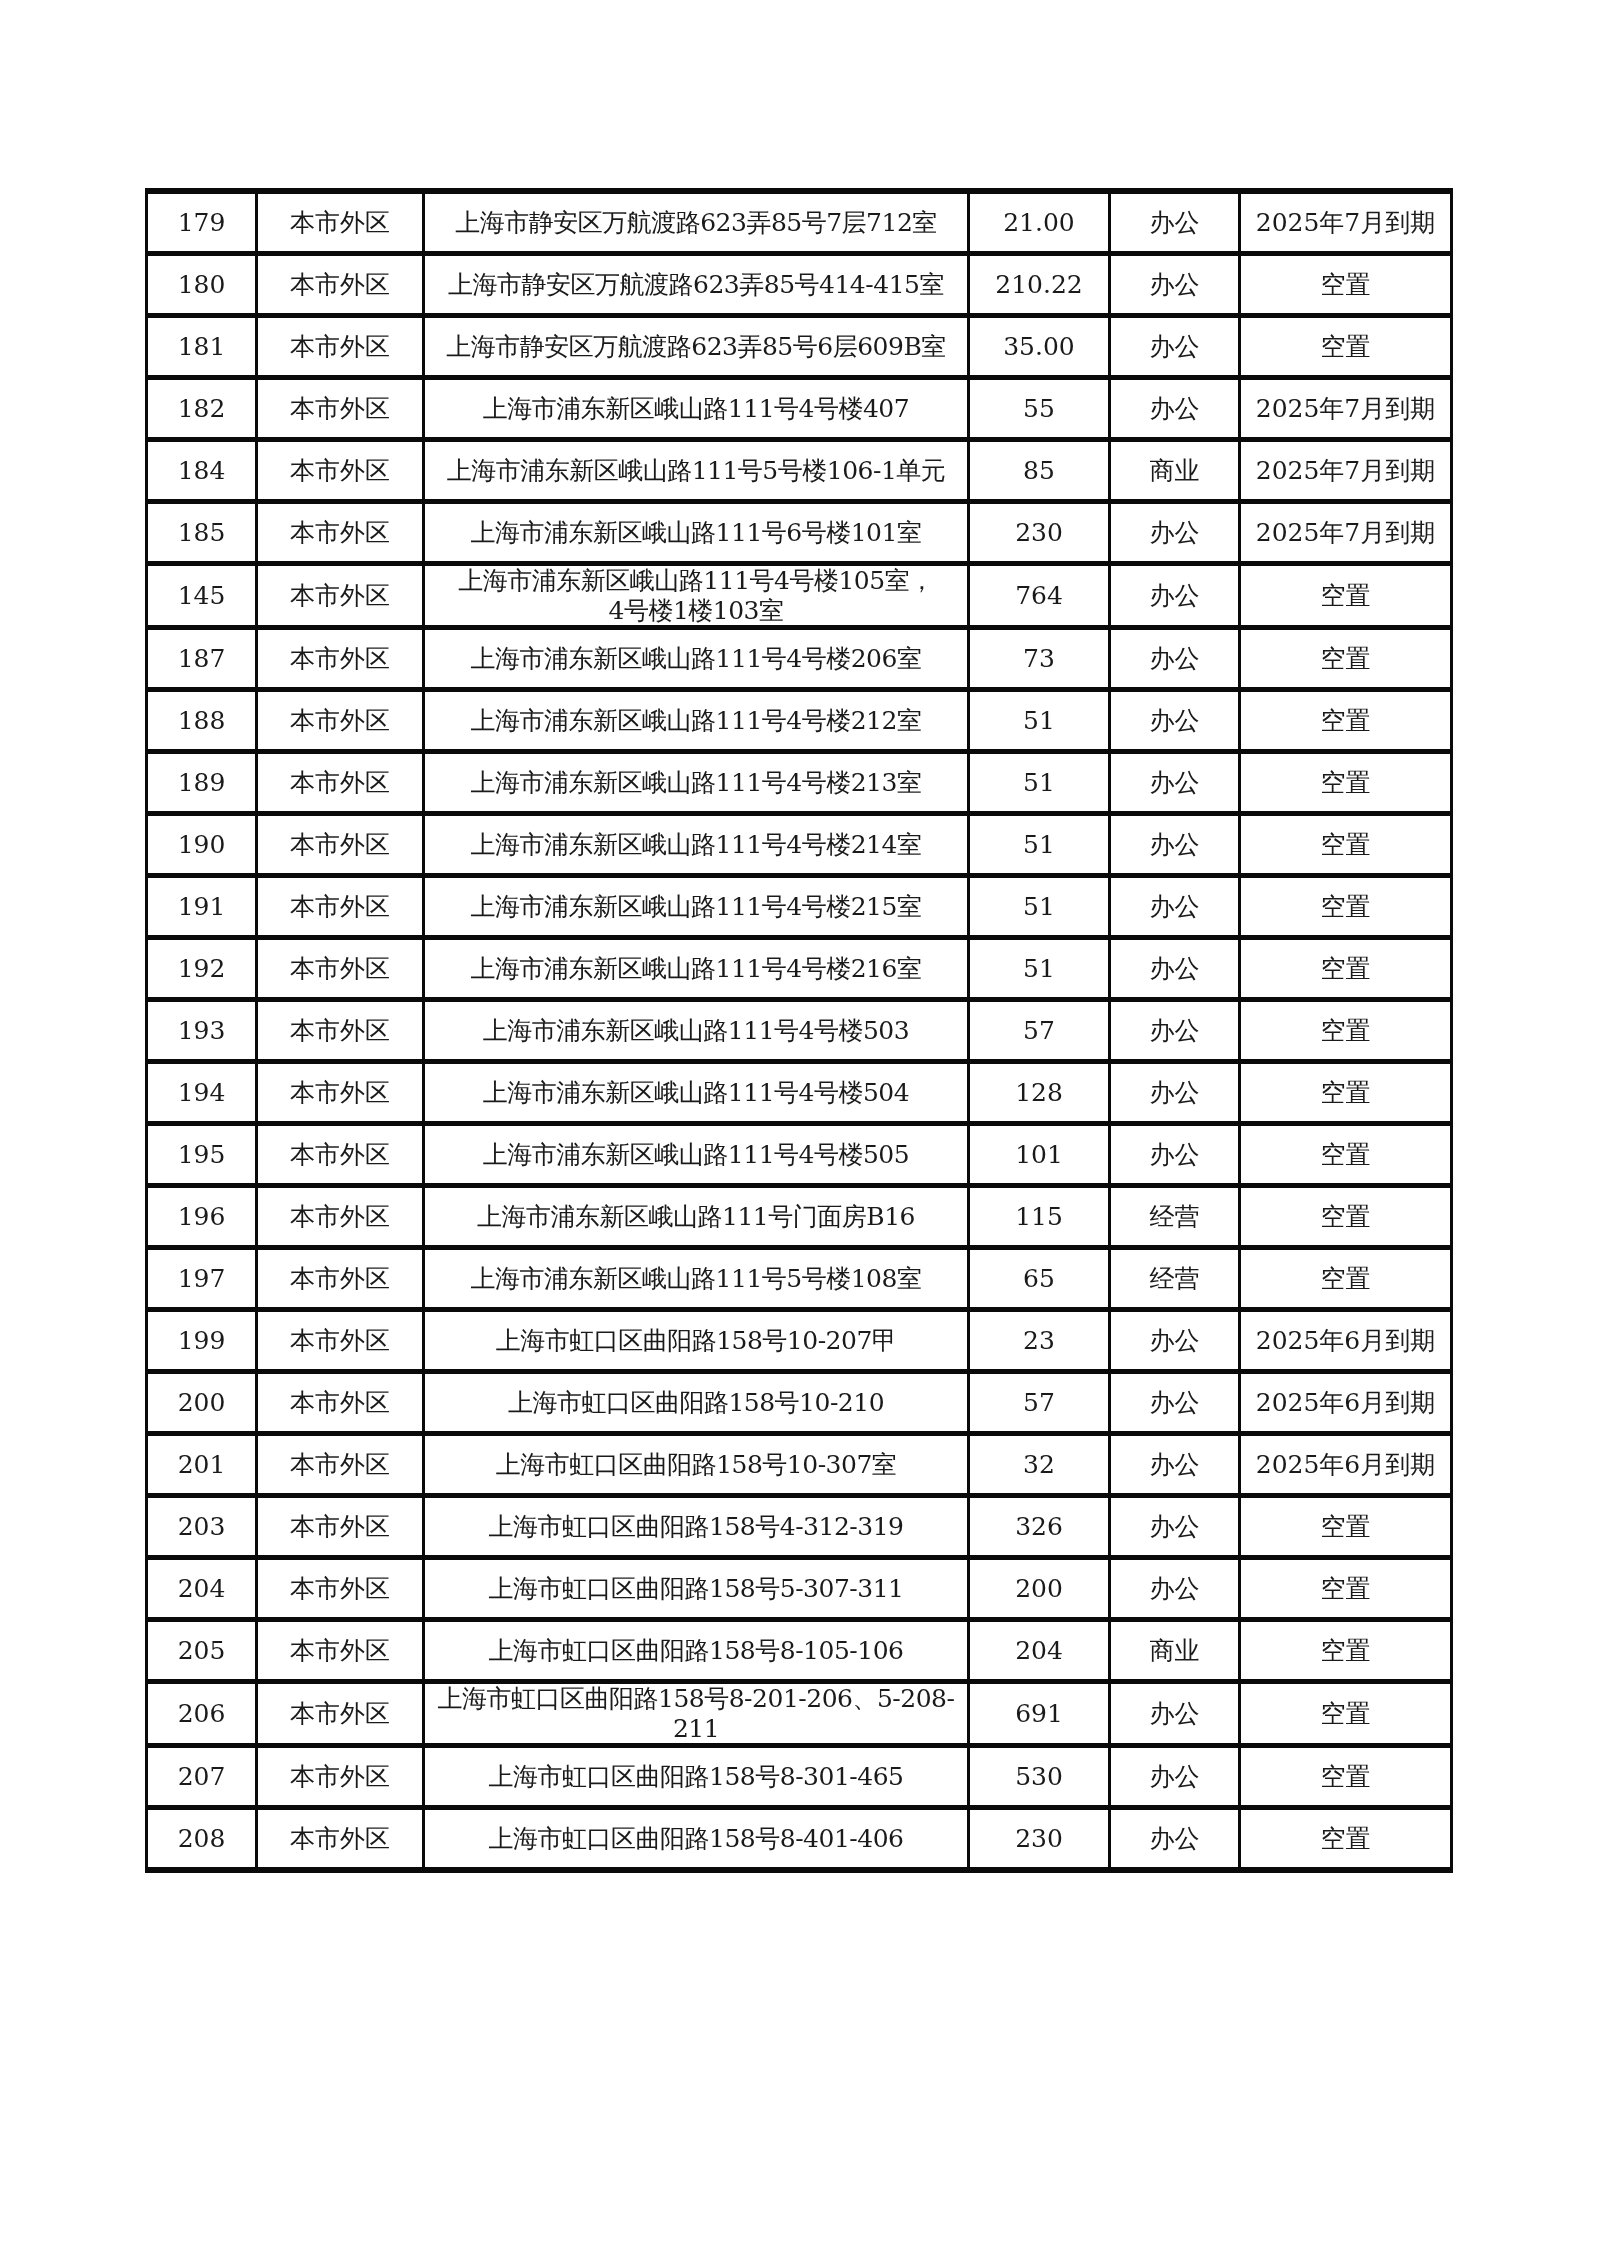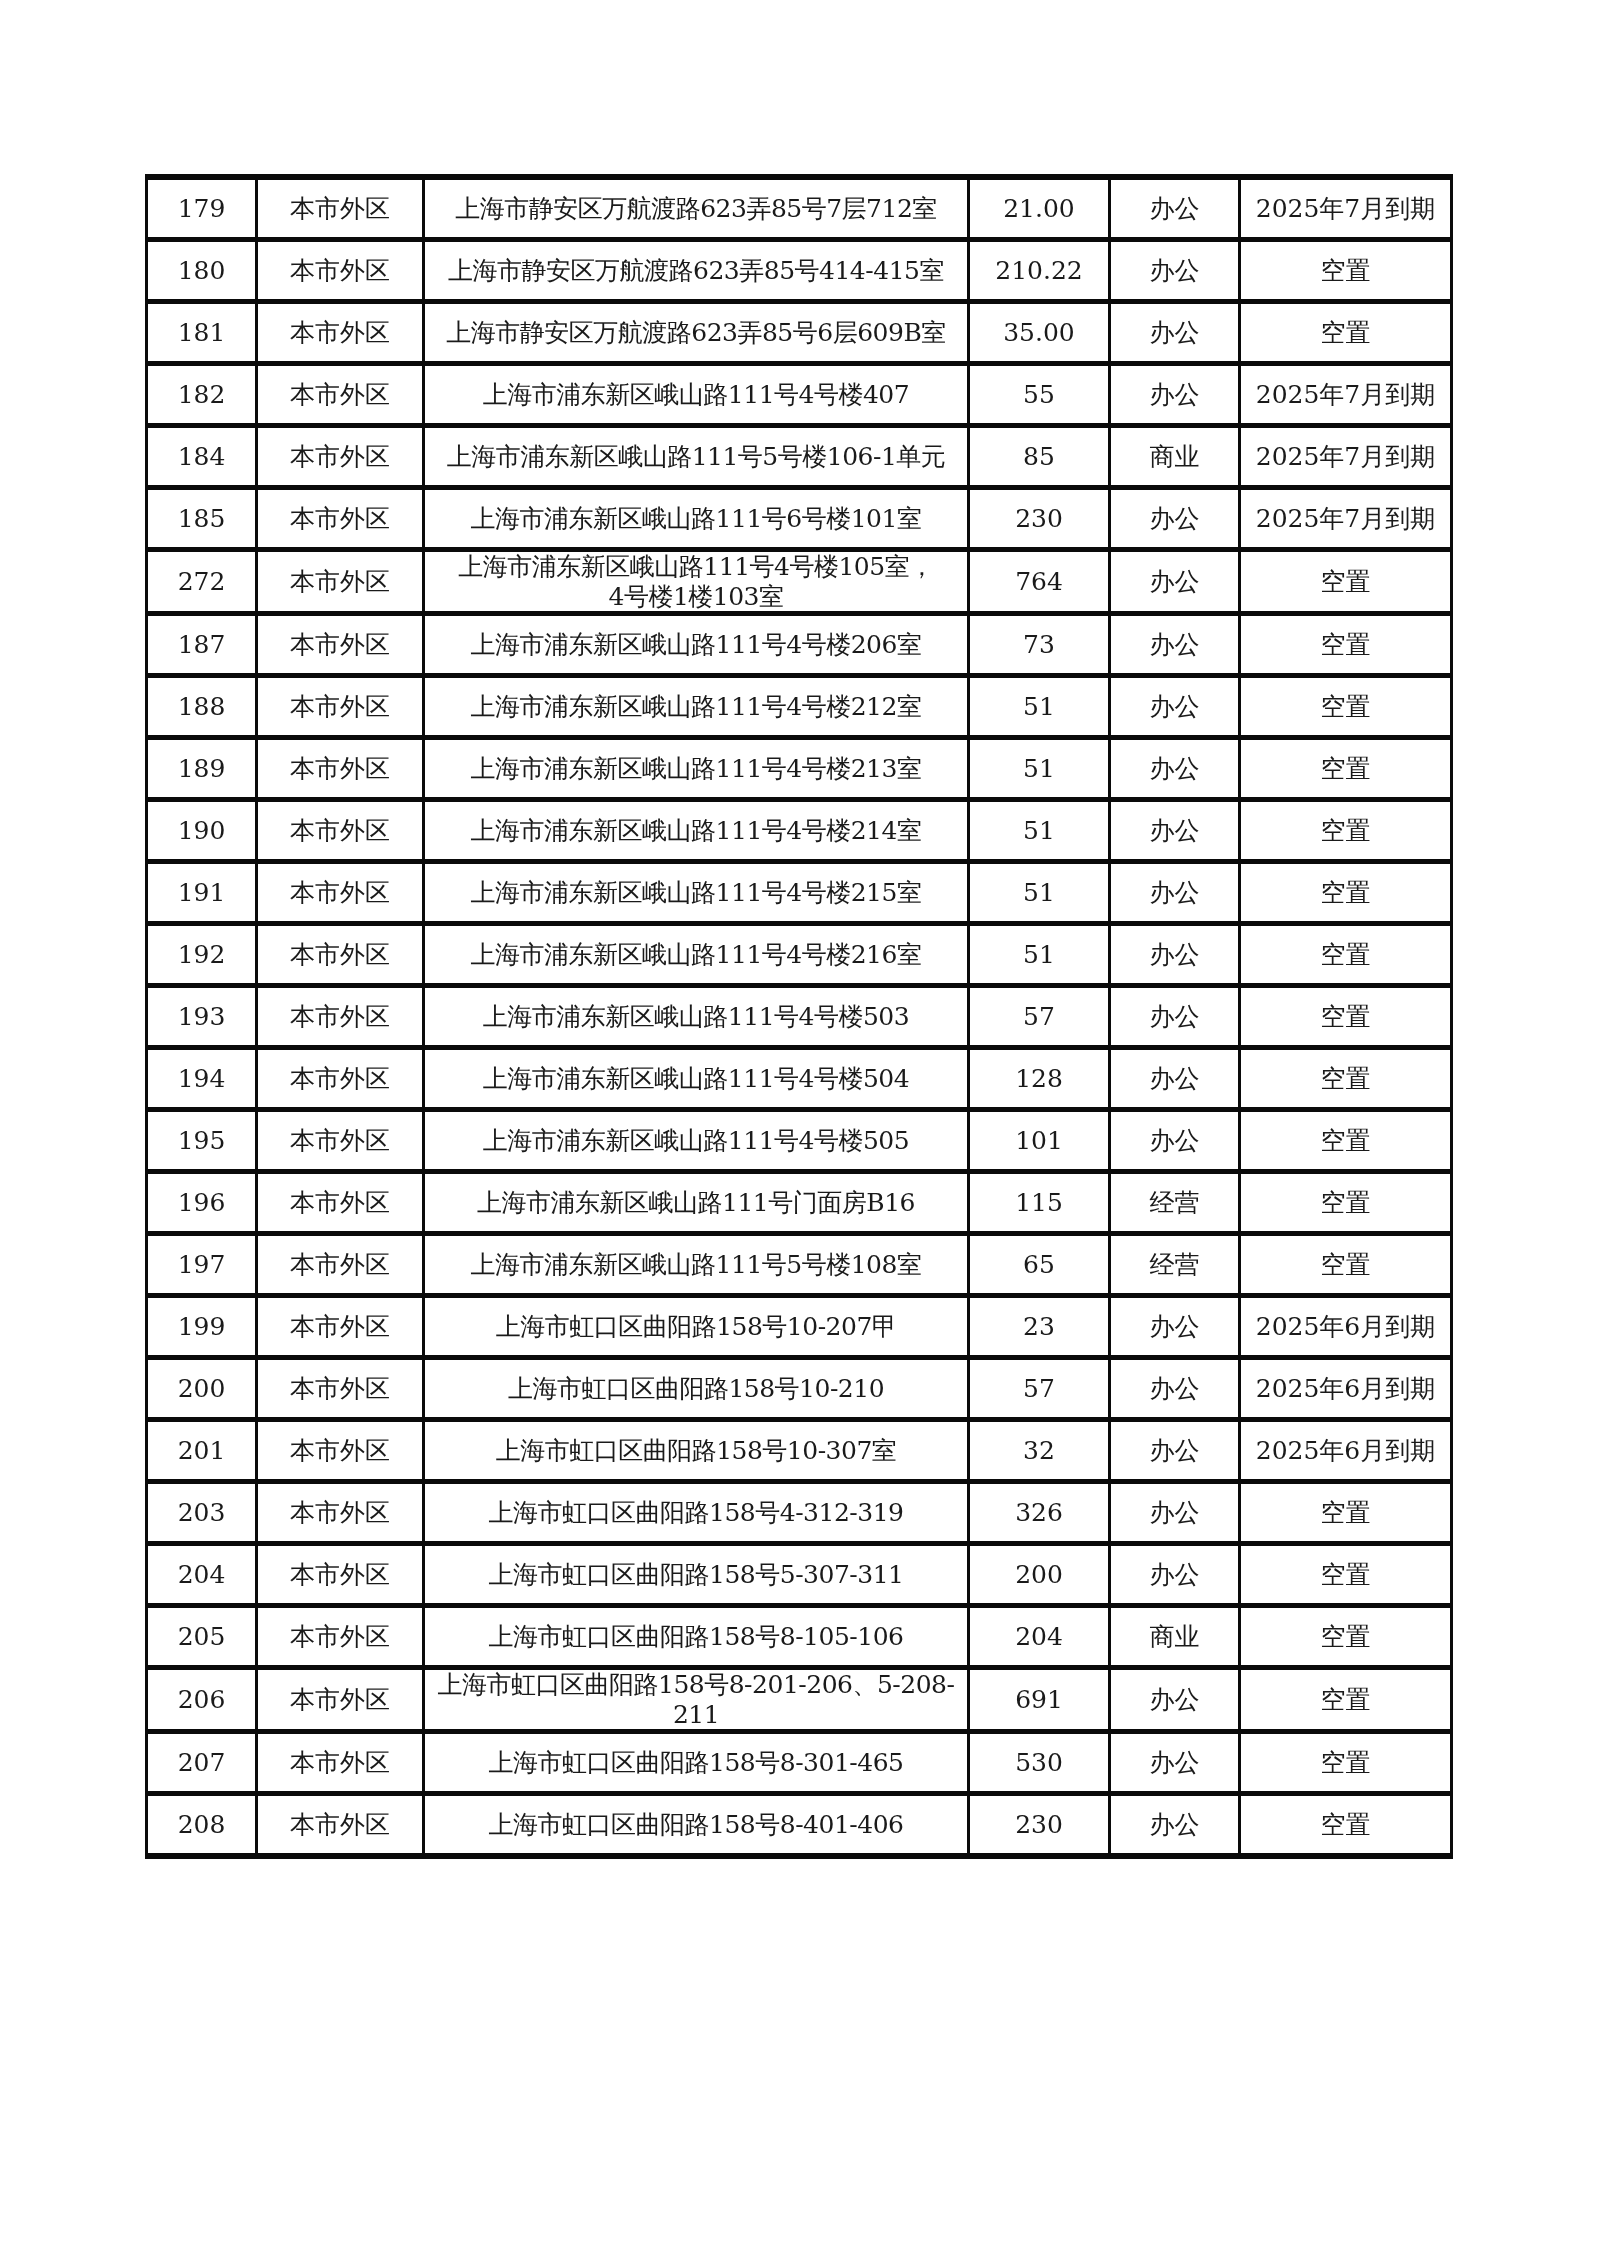--- a/index.html
+++ b/index.html
@@ -15,21 +15,21 @@
     color:var(--tc);
   }
   .sheet{
     position:relative;
     width:1600px;height:2263px;
     overflow:hidden;
     background:var(--bg);
   }
   table.prop{
     position:absolute;
-    left:145px;top:174px;
+    left:145px;top:188px;
     width:1305px;
     border-collapse:collapse;
     table-layout:fixed;
     border:3px solid var(--bc);
     border-top-width:6px;
     border-bottom-width:6px;
   }
   table.prop td{
     border:3px solid var(--bc);
     border-top-width:5px;
@@ -117,21 +117,21 @@
         </tr>
         <tr>
           <td class="cell cell-seq">185</td>
           <td class="cell cell-district">本市外区</td>
           <td class="cell cell-address">上海市浦东新区峨山路111号6号楼101室</td>
           <td class="cell cell-area">230</td>
           <td class="cell cell-usage">办公</td>
           <td class="cell cell-status">2025年7月到期</td>
         </tr>
         <tr>
-          <td class="cell cell-seq">272</td>
+          <td class="cell cell-seq">145</td>
           <td class="cell cell-district">本市外区</td>
           <td class="cell cell-address">上海市浦东新区峨山路111号4号楼105室，4号楼1楼103室</td>
           <td class="cell cell-area">764</td>
           <td class="cell cell-usage">办公</td>
           <td class="cell cell-status">空置</td>
         </tr>
         <tr>
           <td class="cell cell-seq">187</td>
           <td class="cell cell-district">本市外区</td>
           <td class="cell cell-address">上海市浦东新区峨山路111号4号楼206室</td>

